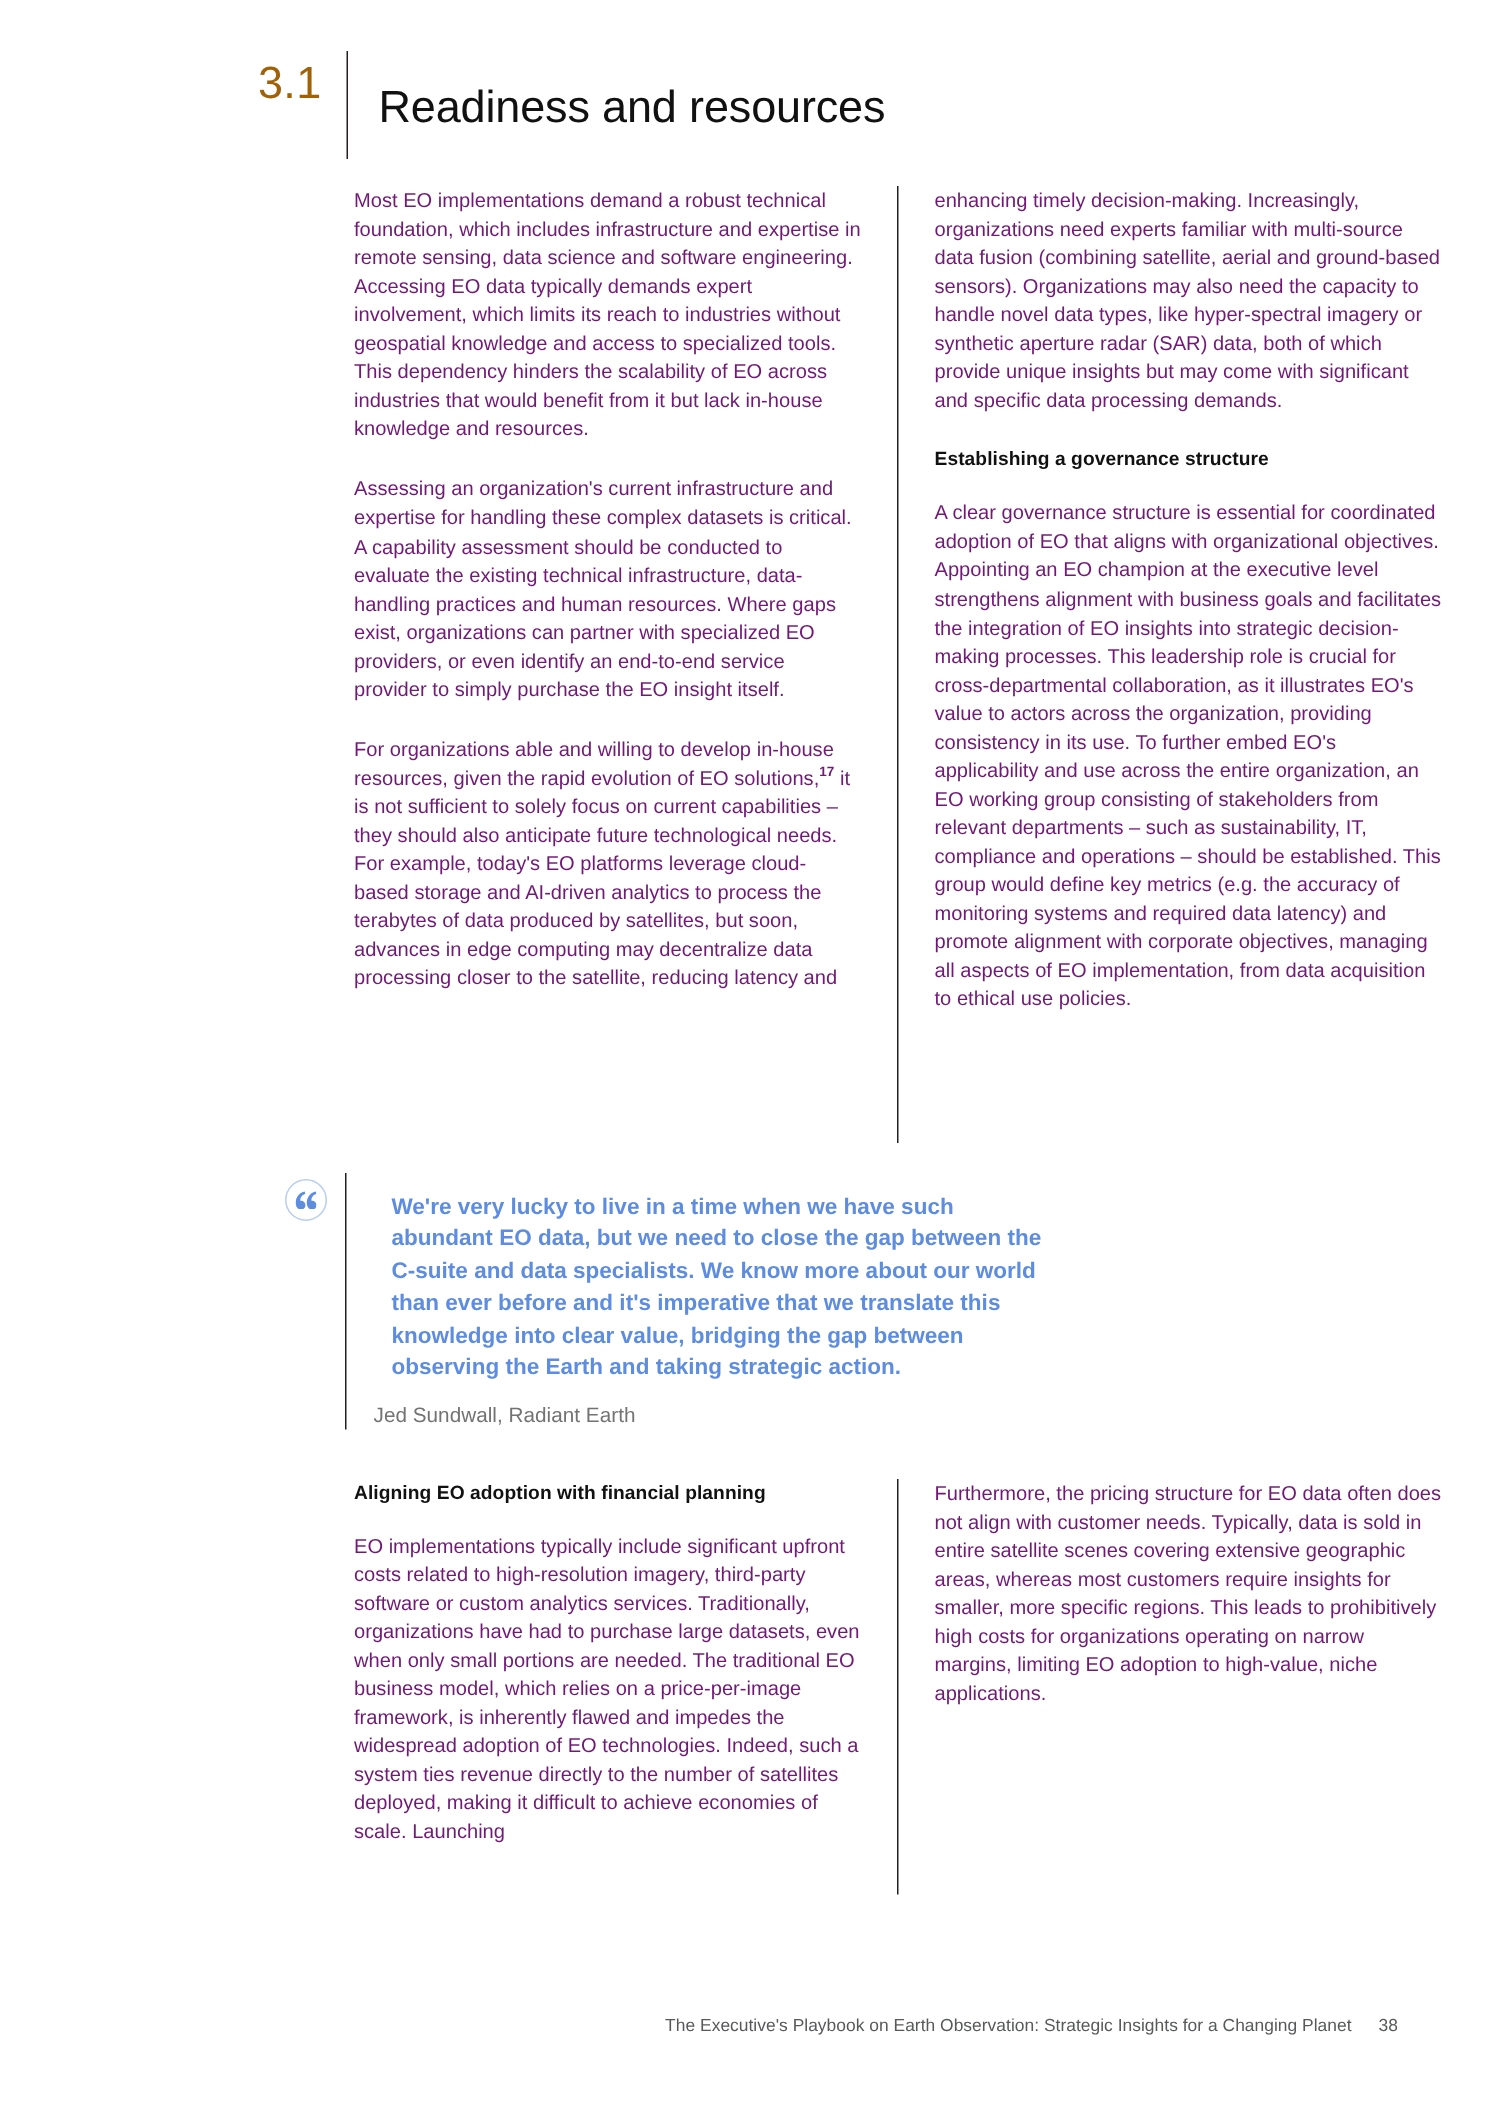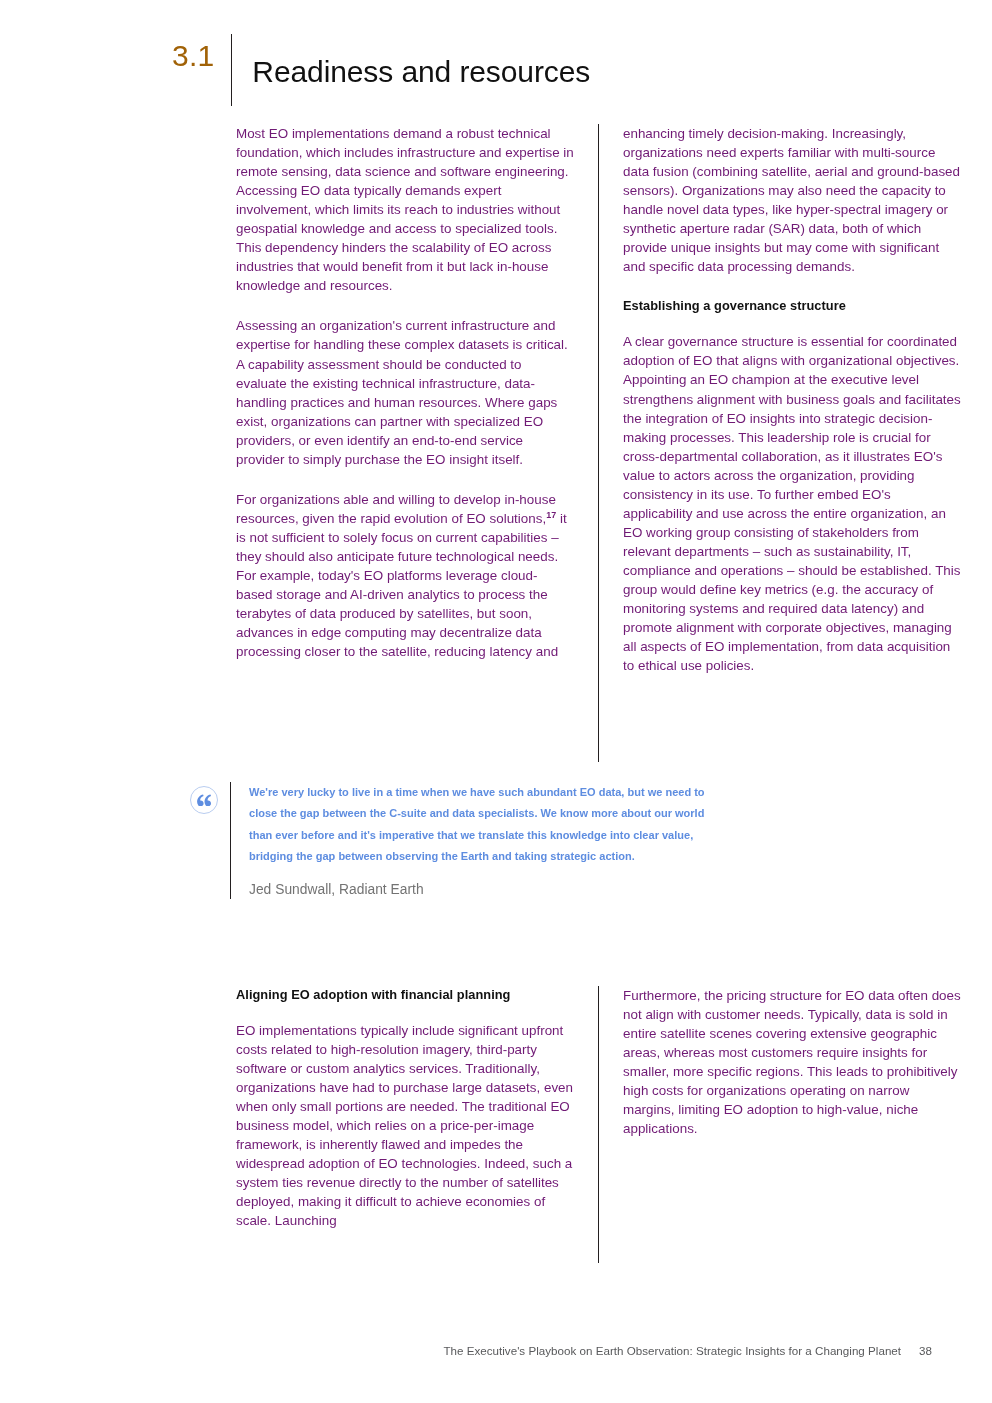--- a/index.html
+++ b/index.html
@@ -139,22 +139,22 @@
     flex: 0 0 1px;
     align-self: stretch;
     background: #231f20;
     margin-left: 12px;
   }
   .quote-body {
     padding-left: 18px;
     flex: 1 1 auto;
   }
   .quote-text {
-    margin: 0;
-    font-size: 11px;
+    margin: 12px;
+    font-size: 15px;
     line-height: 21.4px;
     font-weight: bold;
     color: #5e8de0;
     letter-spacing: 0.01px;
   }
   .quote-attrib {
     margin: 12px 0 0 0;
     font-size: 13.8px;
     line-height: 19px;
     font-weight: 400;

